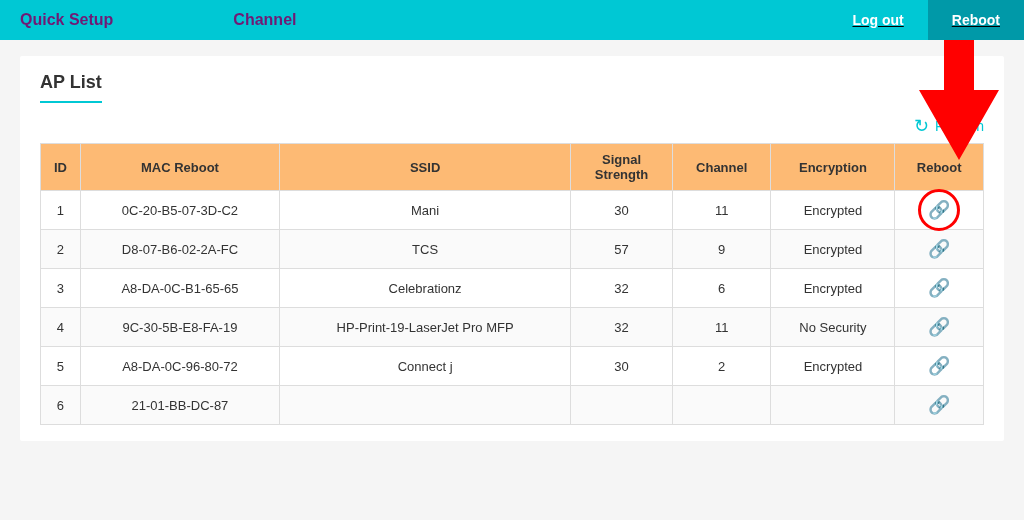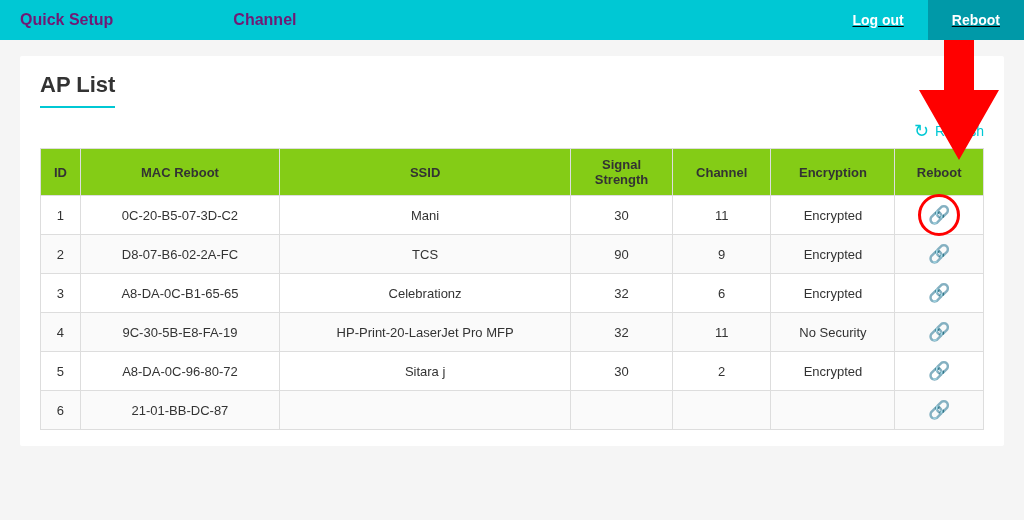--- a/index.html
+++ b/index.html
@@ -54,21 +54,21 @@
 
     
     .main {
       background: white;
       margin: 16px 20px;
       padding: 16px 20px;
       border-radius: 2px;
     }
 
     .page-title {
-      font-size: 22px;
+      font-size: 18px;
       font-weight: bold;
       color: #333;
       padding-bottom: 8px;
       border-bottom: 2px solid #00c8d4;
       display: inline-block;
       margin-bottom: 12px;
     }
 
     
     .toolbar {
@@ -89,21 +89,21 @@
       cursor: pointer;
     }
 
     
     table {
       width: 100%;
       border-collapse: collapse;
       font-size: 13px;
     }
     th {
-      background: #84cc16;
+      background: #fdba74;
       border: 1px solid #ddd;
       padding: 8px 6px;
       text-align: center;
       color: #333;
       font-weight: bold;
     }
     td {
       border: 1px solid #ddd;
       padding: 8px 6px;
       text-align: center;
@@ -201,47 +201,47 @@
       <td>Mani</td>
       <td>30</td>
       <td>11</td>
       <td>Encrypted</td>
       <td><span class="connect-icon circled">🔗</span></td>
     </tr>
           <tr>
       <td>2</td>
       <td>D8-07-B6-02-2A-FC</td>
       <td>TCS</td>
-      <td>90</td>
+      <td>57</td>
       <td>9</td>
       <td>Encrypted</td>
       <td><span class="connect-icon">🔗</span></td>
     </tr>
           <tr>
       <td>3</td>
       <td>A8-DA-0C-B1-65-65</td>
       <td>Celebrationz</td>
       <td>32</td>
       <td>6</td>
       <td>Encrypted</td>
       <td><span class="connect-icon">🔗</span></td>
     </tr>
           <tr>
       <td>4</td>
       <td>9C-30-5B-E8-FA-19</td>
-      <td>HP-Print-20-LaserJet Pro MFP</td>
+      <td>HP-Print-19-LaserJet Pro MFP</td>
       <td>32</td>
       <td>11</td>
       <td>No Security</td>
       <td><span class="connect-icon">🔗</span></td>
     </tr>
           <tr>
       <td>5</td>
       <td>A8-DA-0C-96-80-72</td>
-      <td>Sitara j</td>
+      <td>Connect j</td>
       <td>30</td>
       <td>2</td>
       <td>Encrypted</td>
       <td><span class="connect-icon">🔗</span></td>
     </tr>
           <tr>
       <td>6</td>
       <td>21-01-BB-DC-87</td>
       <td></td>
       <td></td>

